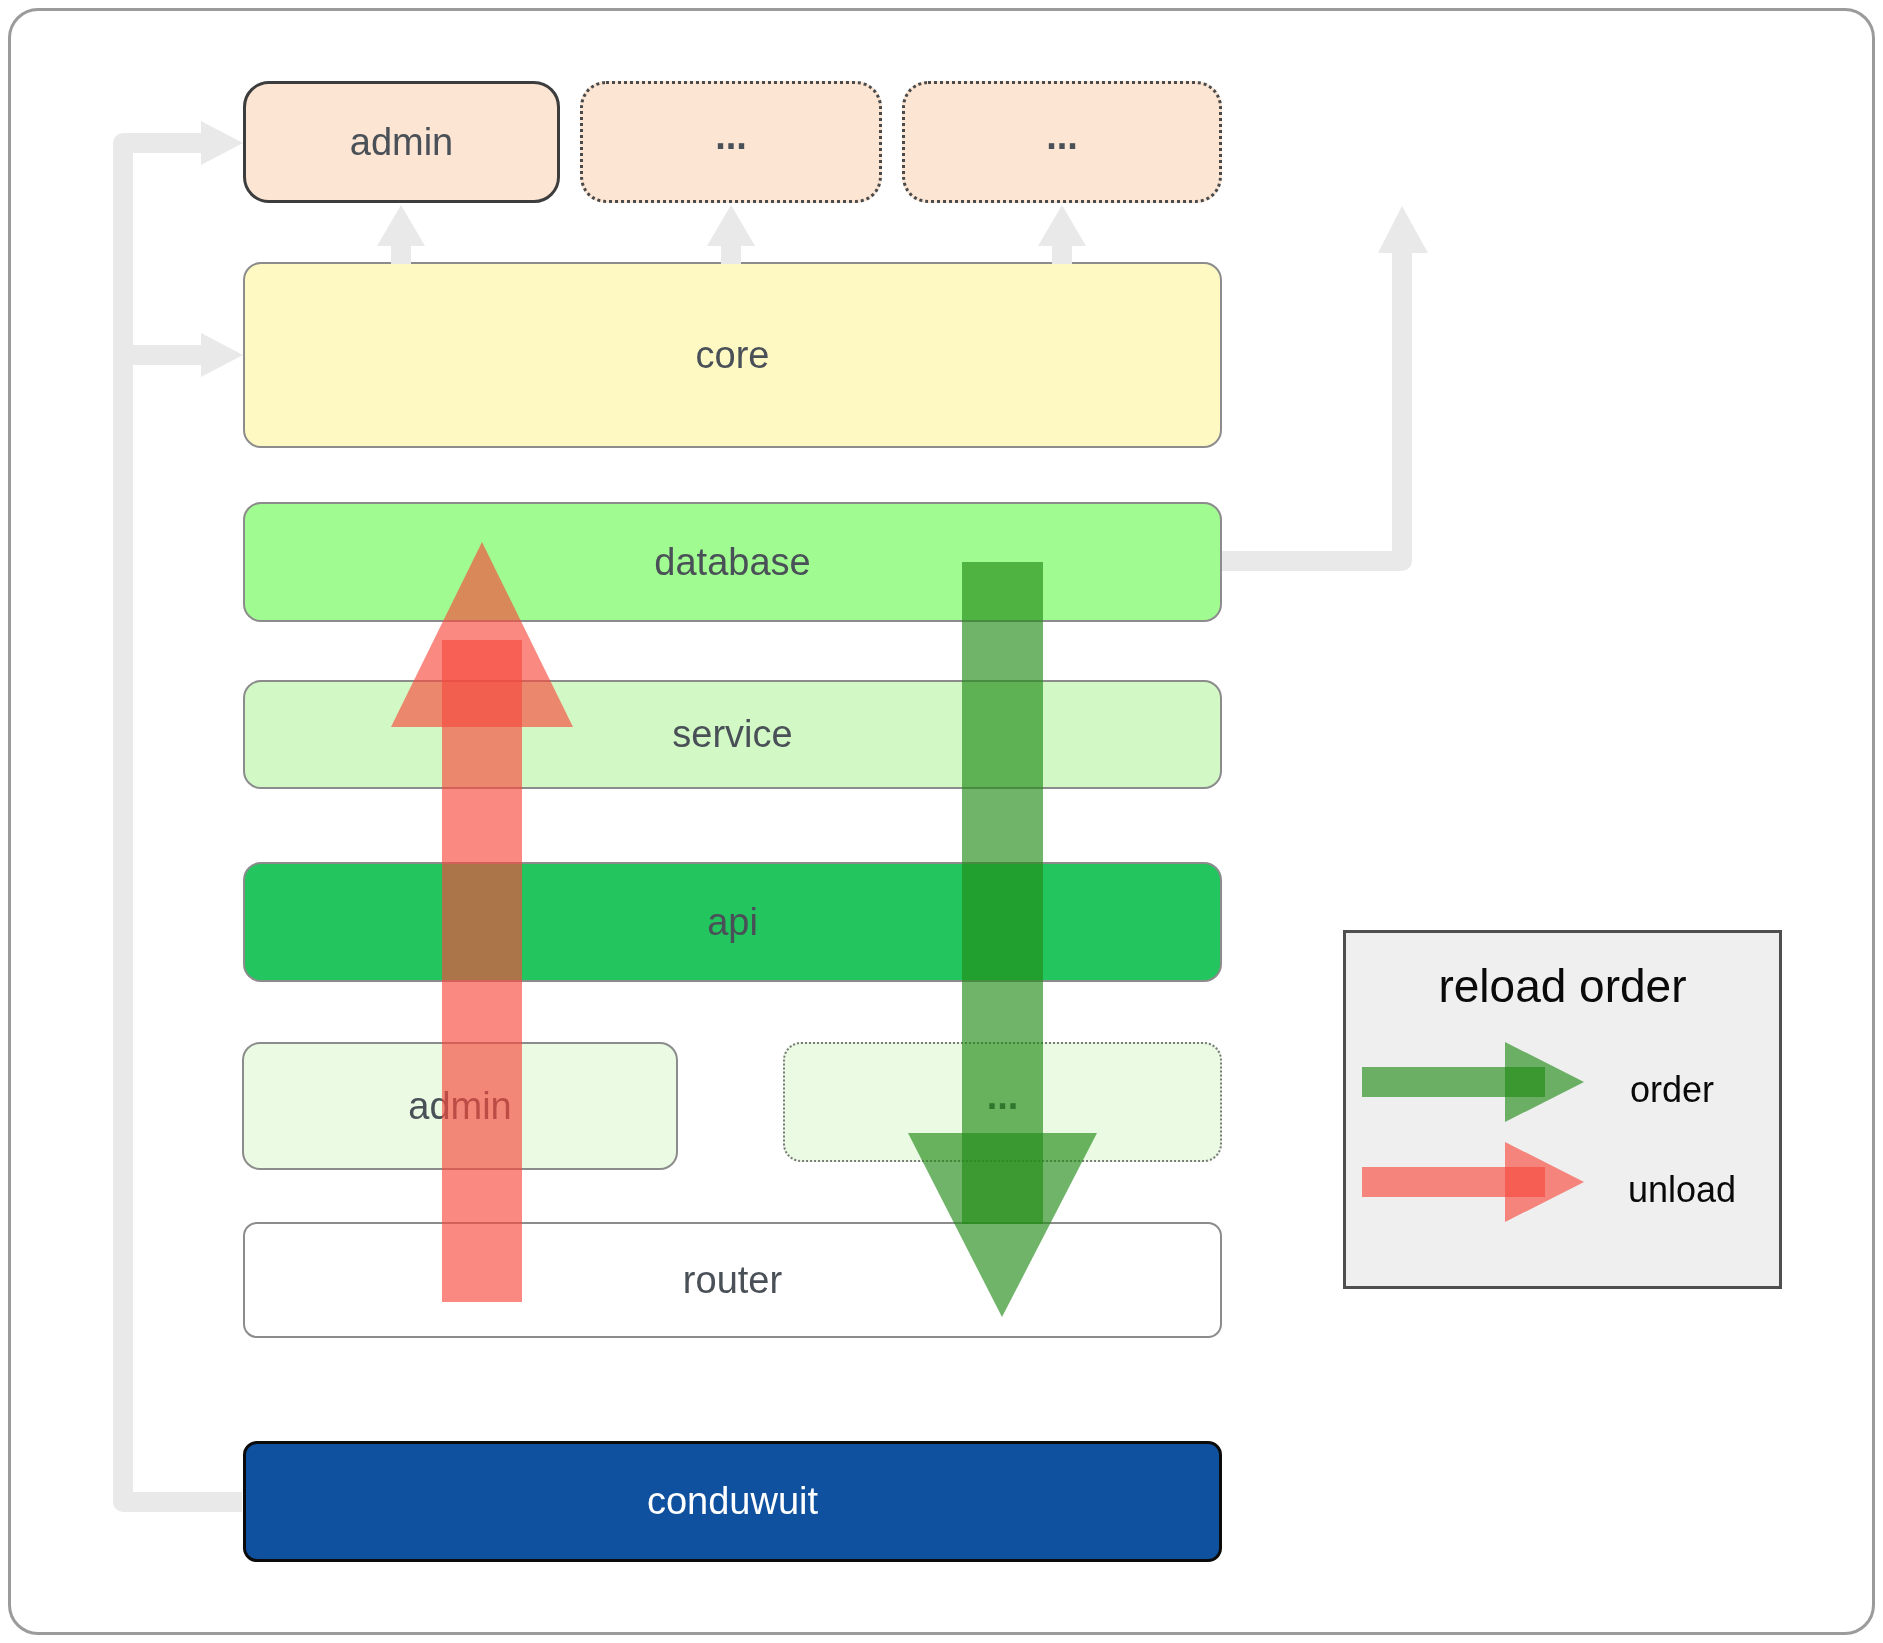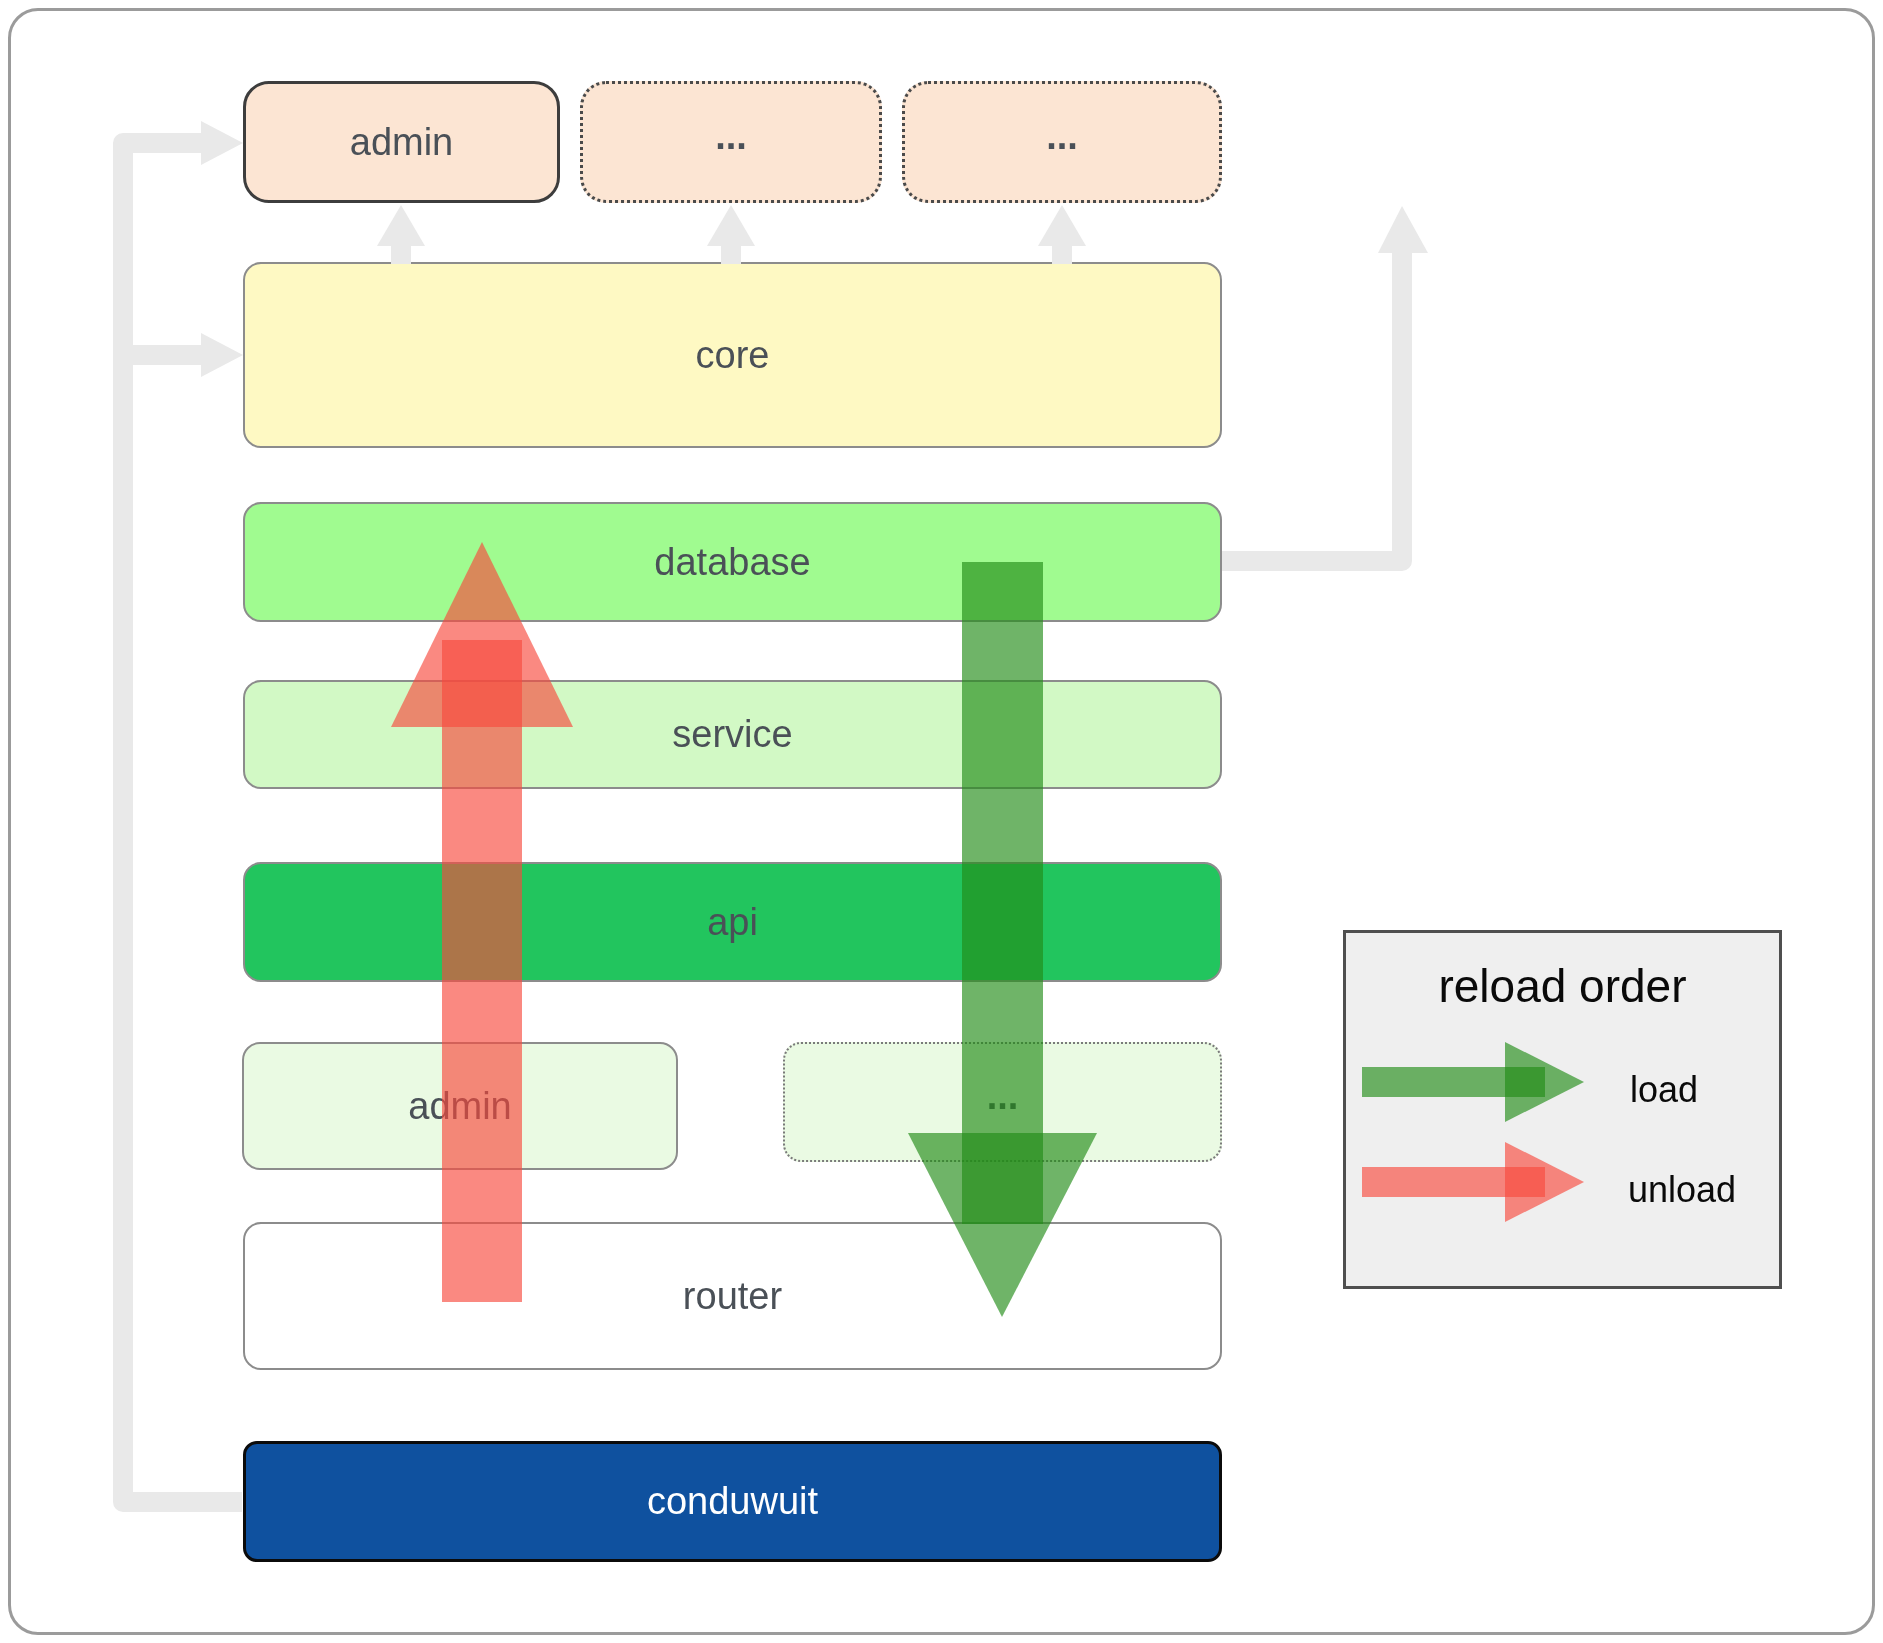--- a/index.html
+++ b/index.html
@@ -46,30 +46,30 @@
     <span class="lbl">api</span>
   </div>
 
   <div class="box" style="left:242px;top:1042px;width:436px;height:128px;background:#eafae3;border:2px solid #8c8c8c;border-radius:18px;">
     <span class="lbl">admin</span>
   </div>
   <div class="box" style="left:783px;top:1042px;width:439px;height:120px;background:#eafae3;border:2px dotted #7a7a7a;border-radius:18px;">
     <span class="lbl dots">...</span>
   </div>
 
-  <div class="box wide" style="top:1222px;height:148px;background:#ffffff;">
+  <div class="box wide" style="top:1222px;height:116px;background:#ffffff;border-radius:14px;">
     <span class="lbl">router</span>
   </div>
   <div class="box wide boxtext-white" style="top:1441px;height:121px;background:#0f519f;border:3px solid #0b0b0b;border-radius:14px;">
     <span class="lbl">conduwuit</span>
   </div>
 
   <div id="legend">
     <div class="title">reload order</div>
-    <span class="item-label" style="left:284px;top:1059px;transform:translateY(-923px);">load</span>
+    <span class="item-label" style="left:284px;top:1059px;transform:translateY(-923px);">order</span>
     <span class="item-label" style="left:282px;top:1159px;transform:translateY(-923px);">unload</span>
   </div>
 
   <svg id="overlay" width="1883" height="1643" viewBox="0 0 1883 1643">
 
     <g fill="none" stroke="#e9e9e9" stroke-width="20" stroke-linejoin="round">
       <path d="M 242,1502 H 123 V 143 H 201"></path>
       <path d="M 123,355 H 201"></path>
       <path d="M 1222,561 H 1402 V 250"></path>
     </g>

